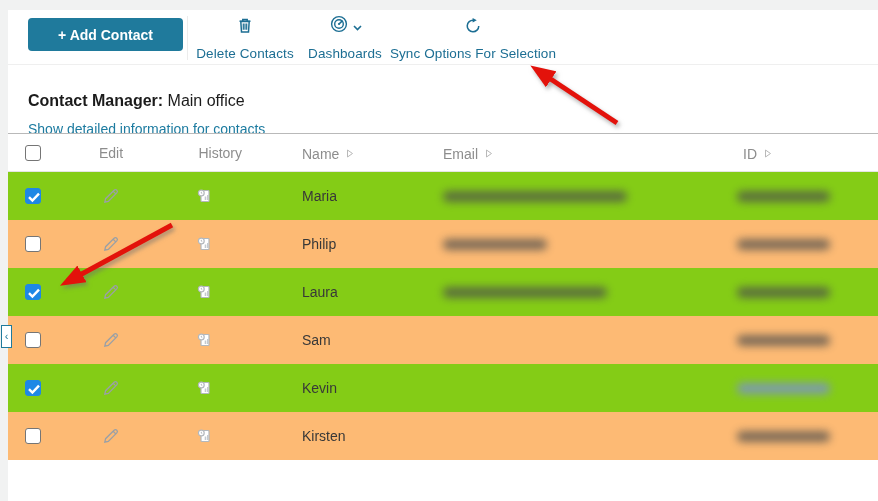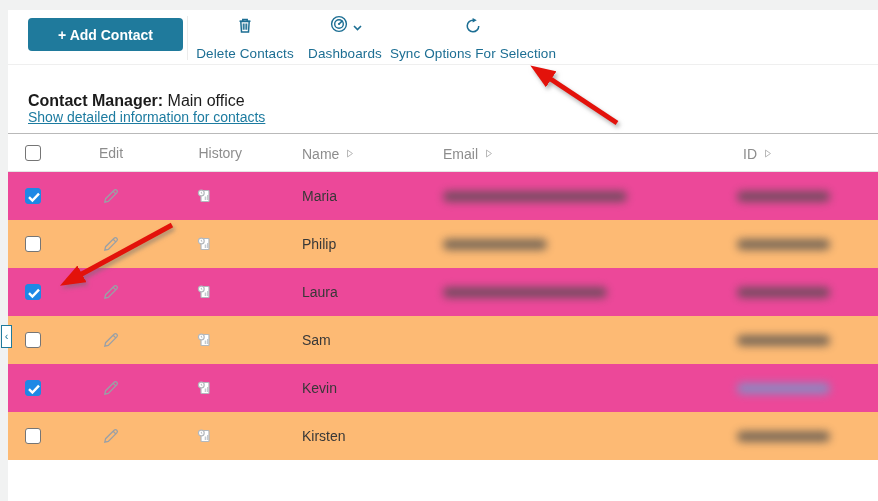--- a/index.html
+++ b/index.html
@@ -17,34 +17,34 @@
   .tool-item .icon-row { display:flex; align-items:center; gap:4px; height:22px; }
   .tool-item .lbl { font-size:13.5px; color:#1C6E93; white-space:nowrap; letter-spacing:0.1px; }
   .ti-delete { left:184px; width:106px; }
   .ti-dash   { left:297px; width:80px;  }
   .ti-sync   { left:385px; width:160px; }
 
   
   .subheader { position:absolute; left:0; top:55px; width:870px; height:68px; background:#fff; }
   .sub-title { position:absolute; left:20px; top:27px; font-size:16px; color:#1b1b1b; }
   .sub-title .b { font-weight:bold; }
-  .sub-link { position:absolute; left:20px; top:44px; font-size:14px; color:#1C7BA0; text-decoration:underline; cursor:pointer; }
+  .sub-link { position:absolute; left:20px; top:56px; font-size:14px; color:#1C7BA0; text-decoration:underline; cursor:pointer; }
 
   
   .thead { position:absolute; left:0; top:123px; width:870px; height:39px; background:#fff;
            border-top:1px solid #b9b9b9; border-bottom:1px solid #e4e4e4; }
   .th { position:absolute; top:0; height:38px; line-height:38px; font-size:14px; color:#8d8d8d; white-space:nowrap; }
   .th .sort { display:inline-block; margin-left:7px; vertical-align:1px; }
   .th-edit { left:83px; width:40px; text-align:center; }
   .th-history { left:174px; width:60px; text-align:right; }
   .th-name { left:294px; cursor:pointer; }
   .th-email { left:435px; cursor:pointer; }
   .th-id { left:735px; cursor:pointer; }
 
-  .row { position:absolute; left:0; width:870px; height:48px; background:#ec4899; }
+  .row { position:absolute; left:0; width:870px; height:48px; background:#84cc16; }
   .row.alt { background:#fdba74; }
   .r0{top:162px}.r1{top:210px}.r2{top:258px}.r3{top:306px}.r4{top:354px}.r5{top:402px}
 
   .checkbox { position:absolute; left:17px; top:16px; width:16px; height:16px; border:1.5px solid #757575;
               border-radius:3px; background:#fff; cursor:pointer; }
   .checkbox svg { display:none; position:absolute; left:0; top:0; }
   .checkbox.checked { background:#1e88e5; border-color:#1e88e5; }
   .checkbox.checked svg { display:block; }
   .thead .checkbox { top:11px; }
 

